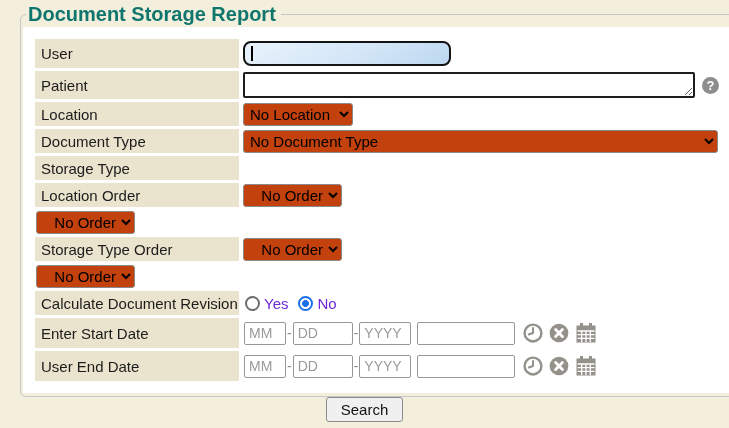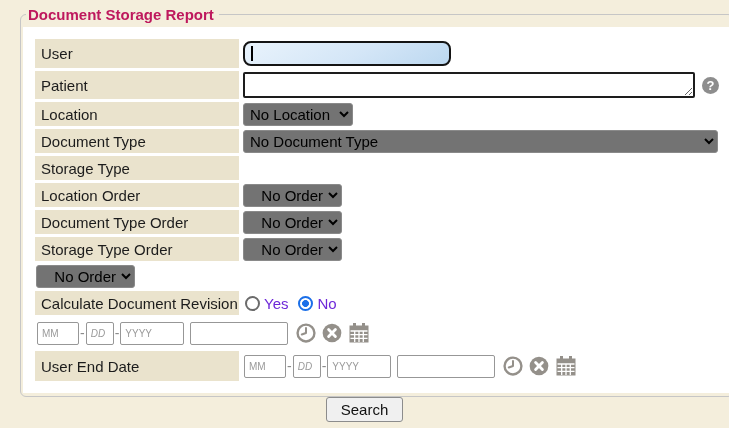--- a/index.html
+++ b/index.html
@@ -11,22 +11,22 @@
   }
   .page { width: 729px; height: 428px; }
 
   fieldset.report-box {
     margin: 4px 12px 0 20px;
     border: 1px solid #c6c6c6;
     border-radius: 6px;
     padding: 2px 2px 3px 2px;
   }
   legend.report-title {
-    color: #be185d;
-    font-size: 15px;
+    color: #0f766e;
+    font-size: 20px;
     font-weight: bold;
     padding: 0 5px 0 2px;
     margin-left: 3px;
     line-height: 21px;
   }
 
   .form-table {
     background: #ffffff;
     padding: 12px;
     display: flex;
@@ -93,21 +93,21 @@
     display: flex; align-items: center; justify-content: center;
     cursor: pointer;
   }
 
   select {
     font-size: 15px;
     height: 23px;
     margin-left: 1px;
     border: 1px solid #8a8a8a;
     border-radius: 3px;
-    background: #737373;
+    background: #c2410c;
     color: #000;
     padding: 0 2px;
   }
   .sel-location { width: 110px; }
   .sel-doctype  { flex: 1; margin-right: 1px; }
   .sel-storage  { width: 274px; }
   .sel-order    { width: 99px; text-align: right; }
 
   .radio-group { display: flex; align-items: center; margin-left: 3px; }
   input[type="radio"] {
@@ -121,28 +121,28 @@
   input[type="radio"]:checked {
     border-color: #1b6fe8;
     background: radial-gradient(circle, #1b6fe8 0 40%, #ffffff 48% 100%);
   }
   .radio-label { font-size: 15px; color: #6d28d9; margin: 0 10px 0 4px; }
 
   .date-input {
     height: 23px;
     border: 1px solid #979797;
     border-radius: 2px;
-    font-size: 10px;
+    font-size: 14px;
     padding-left: 4px;
     color: #222;
   }
   .date-input::placeholder, .user-input::placeholder { color: #9a9a9a; }
   .w-mm { width: 42px; margin-left: 2px; }
-  .w-dd { width: 28px; font-style: italic; }
-  .w-yyyy { width: 64px; }
+  .w-dd { width: 60px; }
+  .w-yyyy { width: 52px; }
   .w-display { width: 98px; margin-left: 6px; }
   .date-dash { color: #8b8b8b; font-size: 14px; margin: 0 1px; }
 
   .date-icons { display: flex; align-items: center; gap: 4px; margin-left: 7px; color: #94908a; }
   .date-icons svg { display: block; cursor: pointer; }
 
   .button-bar { display: flex; justify-content: center; margin-top: 0; }
   .search-button {
     font-family: "Liberation Sans", sans-serif;
     font-size: 15px;
@@ -207,21 +207,20 @@
       <div class="row">
         <div class="label-cell">Location Order</div>
         <div class="field-cell">
           <select class="sel-order">
             <option>No Order</option>
           </select>
         </div>
       </div>
 
       <div class="row">
-        <div class="label-cell">Document Type Order</div>
         <div class="field-cell">
           <select class="sel-order">
             <option>No Order</option>
           </select>
         </div>
       </div>
 
       <div class="row">
         <div class="label-cell">Storage Type Order</div>
         <div class="field-cell">
@@ -245,20 +244,21 @@
           <span class="radio-group">
             <input type="radio" name="calc_rev" style="">
             <span class="radio-label">Yes</span>
             <input type="radio" name="calc_rev" checked="" style="">
             <span class="radio-label">No</span>
           </span>
         </div>
       </div>
 
       <div class="row h30">
+        <div class="label-cell">Enter Start Date</div>
         <div class="field-cell">
           <input type="text" class="date-input w-mm" placeholder="MM" style="">
           <span class="date-dash">-</span>
           <input type="text" class="date-input w-dd" placeholder="DD" style="">
           <span class="date-dash">-</span>
           <input type="text" class="date-input w-yyyy" placeholder="YYYY" style="">
           <input type="text" class="date-input w-display" value="" style="">
           <span class="date-icons">
             <svg width="22" height="22" viewBox="0 0 24 24">
               <circle cx="12" cy="12" r="9.2" fill="none" stroke="currentColor" stroke-width="2.6"></circle>

